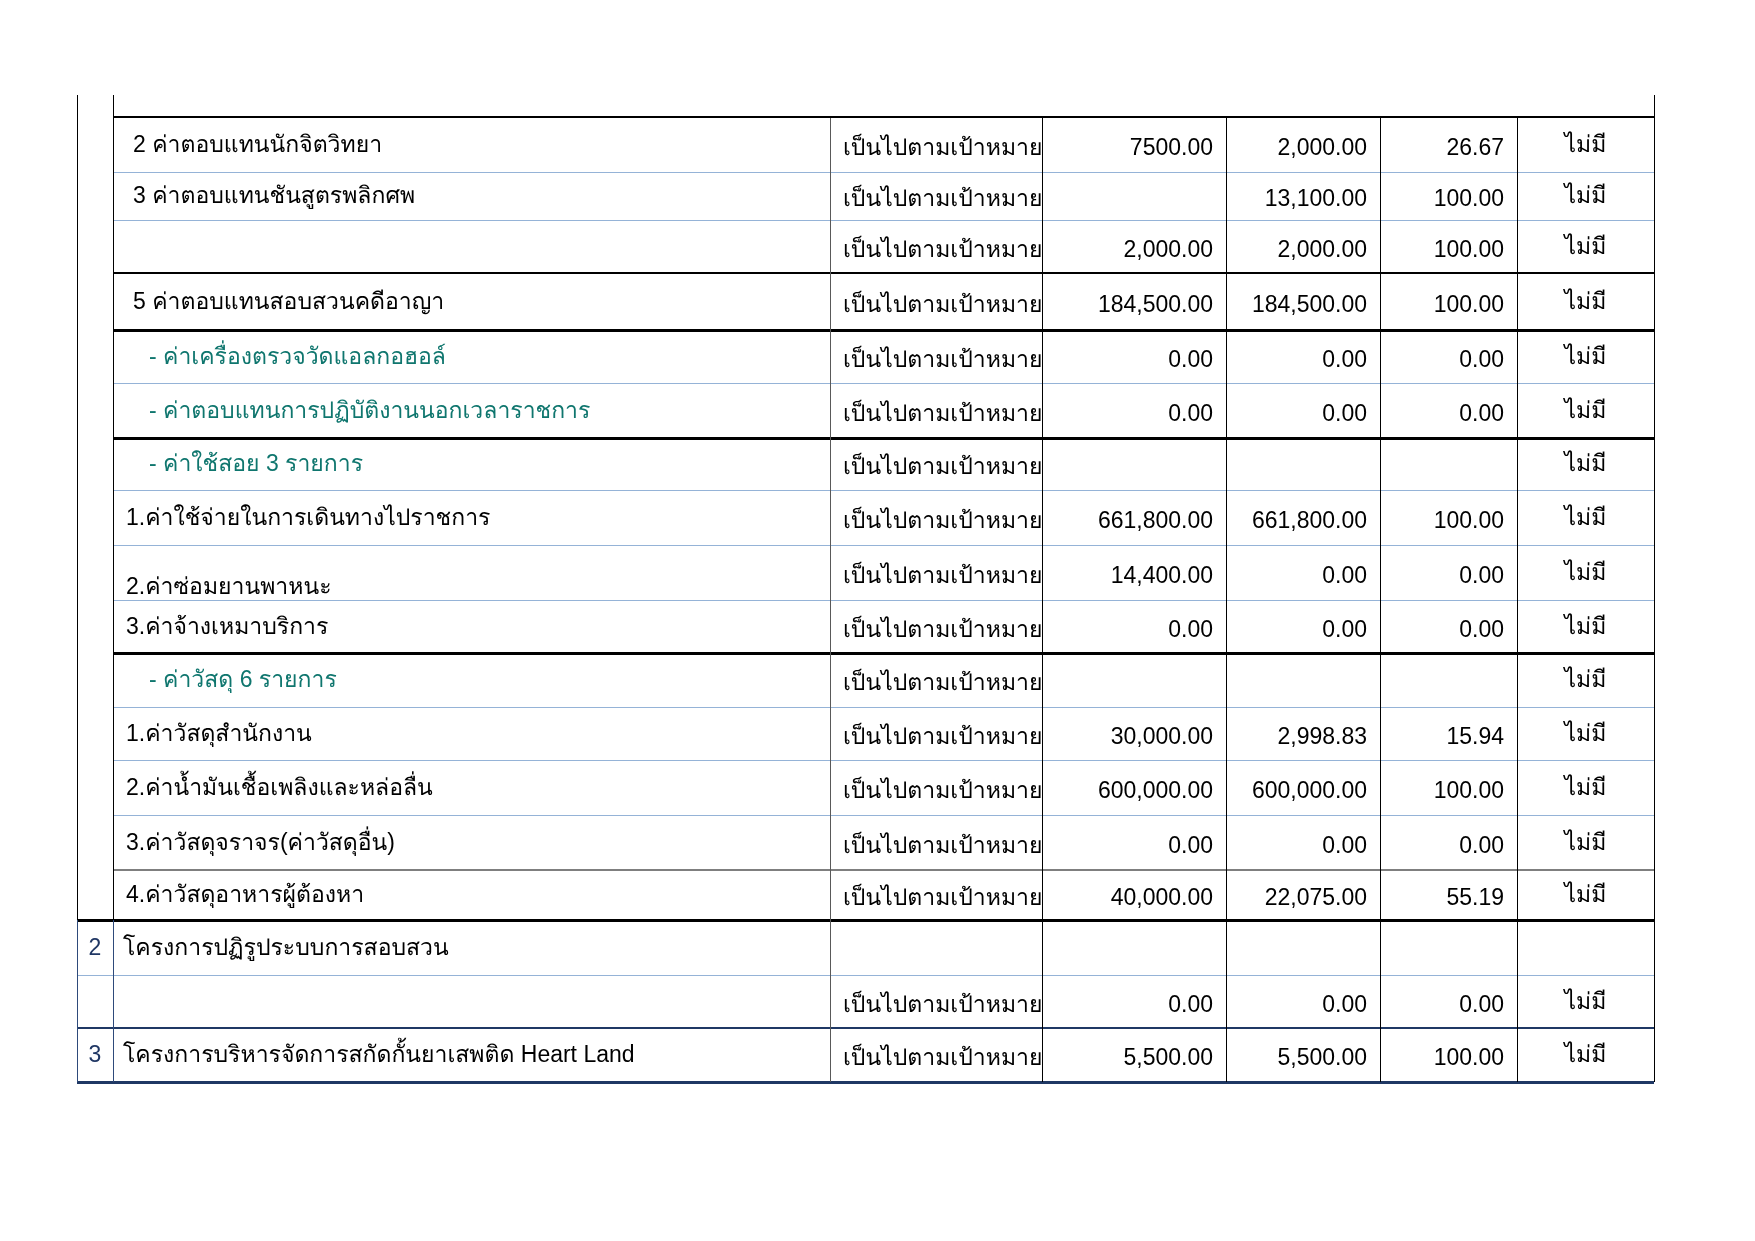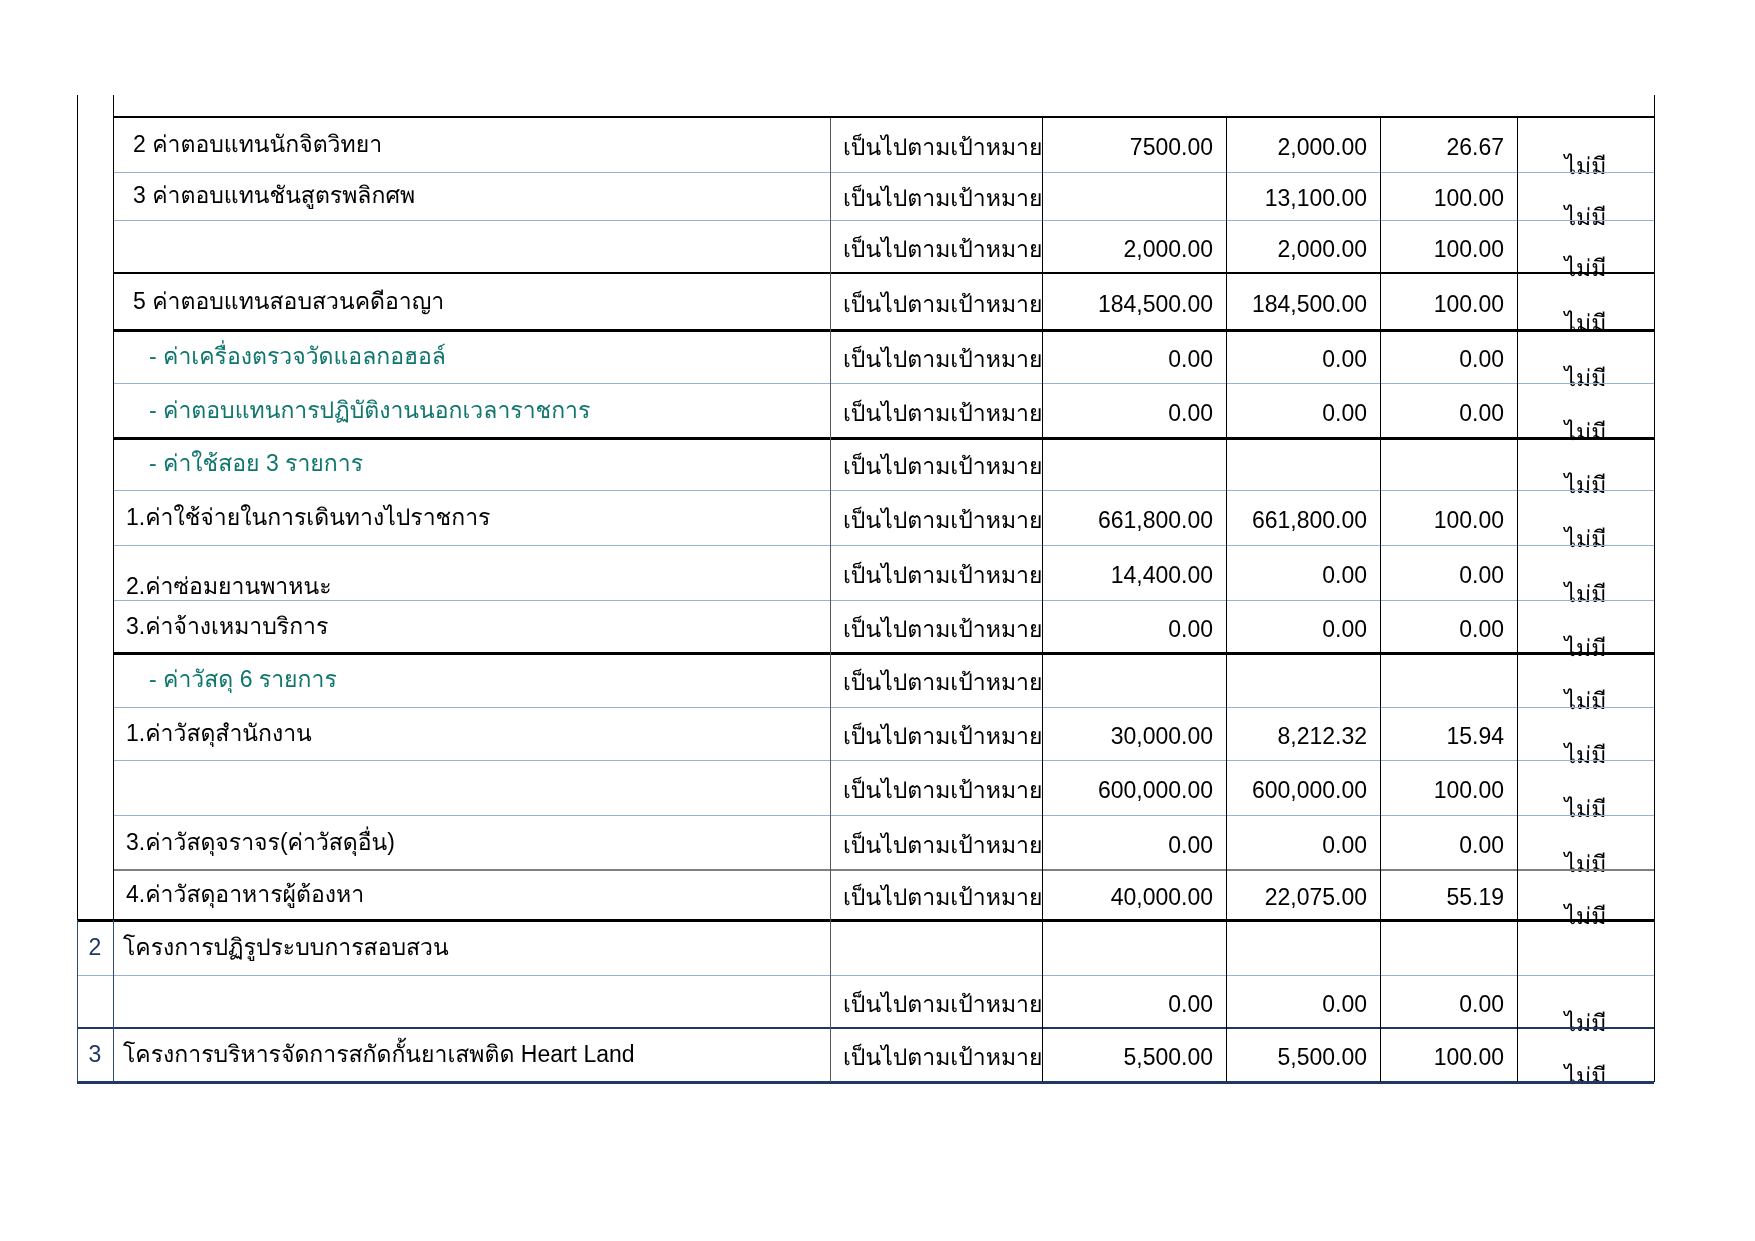--- a/index.html
+++ b/index.html
@@ -18,21 +18,21 @@
     font-size:23px;
     color:#000000;
     white-space:nowrap;
     overflow:visible;
     line-height:1.1;
   }
   .c-num{justify-content:center;color:#203764;}
   .c-desc{justify-content:flex-start;}
   .c-status{justify-content:flex-start;padding-left:13px;padding-top:6px;}
   .c-amt{justify-content:flex-end;padding-right:13px;padding-top:6px;}
-  .c-note{justify-content:center;margin-top:22px;}
+  .c-note{justify-content:center;}
   .kind-item{padding-left:20px;}
   .kind-sub{padding-left:13px;}
   .kind-dash{padding-left:36px;}
   .kind-project{padding-left:10px;}
   .red{color:#0f766e;}
   .hline,.vline{position:absolute;}
 </style>
 </head>
 <body>
 
@@ -109,24 +109,25 @@
     <div class="cell c-desc kind-dash red" style="left: 113px; top: 653px; width: 717px; height: 54px;">- ค่าวัสดุ 6 รายการ</div>
     <div class="cell c-status" style="left: 830px; top: 653px; width: 212px; height: 54px;">เป็นไปตามเป้าหมาย</div>
     <div class="cell c-amt" style="left: 1042px; top: 653px; width: 184px; height: 54px;"></div>
     <div class="cell c-amt" style="left: 1226px; top: 653px; width: 154px; height: 54px;"></div>
     <div class="cell c-amt" style="left: 1380px; top: 653px; width: 137px; height: 54px;"></div>
     <div class="cell c-note" style="left: 1517px; top: 653px; width: 137px; height: 54px;">ไม่มี</div>
     <div class="cell c-num" style="left: 77px; top: 707px; width: 36px; height: 53px;"></div>
     <div class="cell c-desc kind-sub" style="left: 113px; top: 707px; width: 717px; height: 53px;">1.ค่าวัสดุสำนักงาน</div>
     <div class="cell c-status" style="left: 830px; top: 707px; width: 212px; height: 53px;">เป็นไปตามเป้าหมาย</div>
     <div class="cell c-amt" style="left: 1042px; top: 707px; width: 184px; height: 53px;">30,000.00</div>
-    <div class="cell c-amt" style="left: 1226px; top: 707px; width: 154px; height: 53px;">8,212.32</div>
+    <div class="cell c-amt" style="left: 1226px; top: 707px; width: 154px; height: 53px;">2,998.83</div>
     <div class="cell c-amt" style="left: 1380px; top: 707px; width: 137px; height: 53px;">15.94</div>
     <div class="cell c-note" style="left: 1517px; top: 707px; width: 137px; height: 53px;">ไม่มี</div>
     <div class="cell c-num" style="left: 77px; top: 760px; width: 36px; height: 55px;"></div>
+    <div class="cell c-desc kind-sub" style="left: 113px; top: 760px; width: 717px; height: 55px;">2.ค่าน้ำมันเชื้อเพลิงและหล่อลื่น</div>
     <div class="cell c-status" style="left: 830px; top: 760px; width: 212px; height: 55px;">เป็นไปตามเป้าหมาย</div>
     <div class="cell c-amt" style="left: 1042px; top: 760px; width: 184px; height: 55px;">600,000.00</div>
     <div class="cell c-amt" style="left: 1226px; top: 760px; width: 154px; height: 55px;">600,000.00</div>
     <div class="cell c-amt" style="left: 1380px; top: 760px; width: 137px; height: 55px;">100.00</div>
     <div class="cell c-note" style="left: 1517px; top: 760px; width: 137px; height: 55px;">ไม่มี</div>
     <div class="cell c-num" style="left: 77px; top: 815px; width: 36px; height: 55px;"></div>
     <div class="cell c-desc kind-sub" style="left: 113px; top: 815px; width: 717px; height: 55px;">3.ค่าวัสดุจราจร(ค่าวัสดุอื่น)</div>
     <div class="cell c-status" style="left: 830px; top: 815px; width: 212px; height: 55px;">เป็นไปตามเป้าหมาย</div>
     <div class="cell c-amt" style="left: 1042px; top: 815px; width: 184px; height: 55px;">0.00</div>
     <div class="cell c-amt" style="left: 1226px; top: 815px; width: 154px; height: 55px;">0.00</div>

